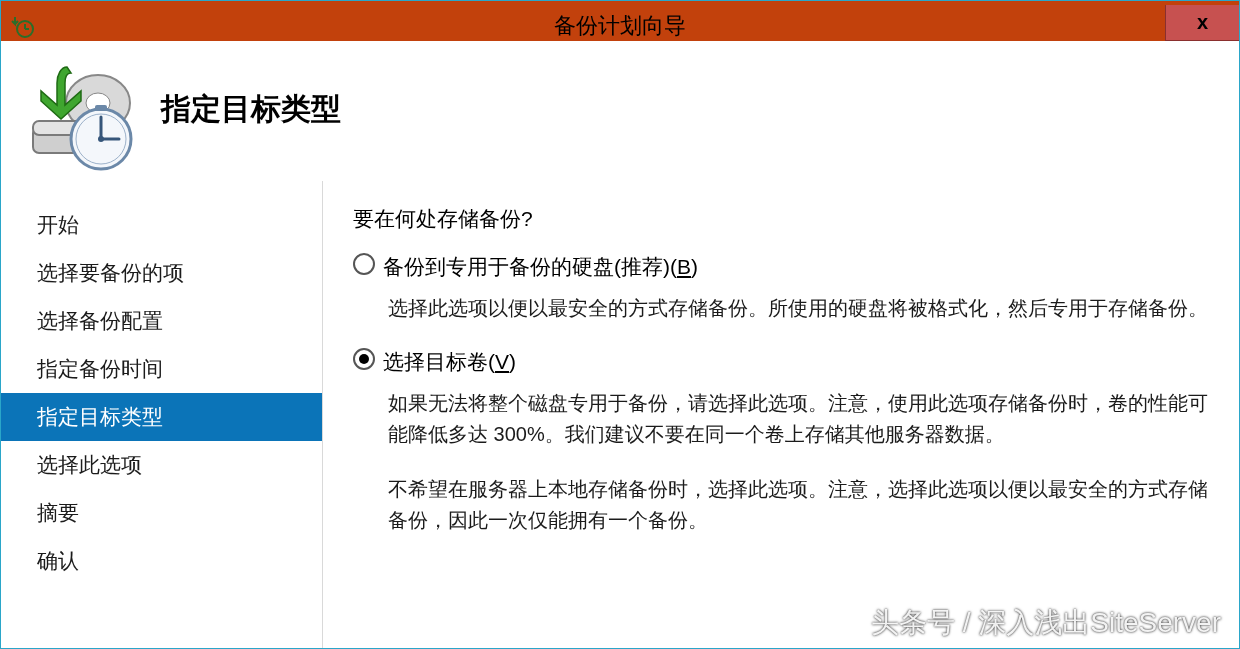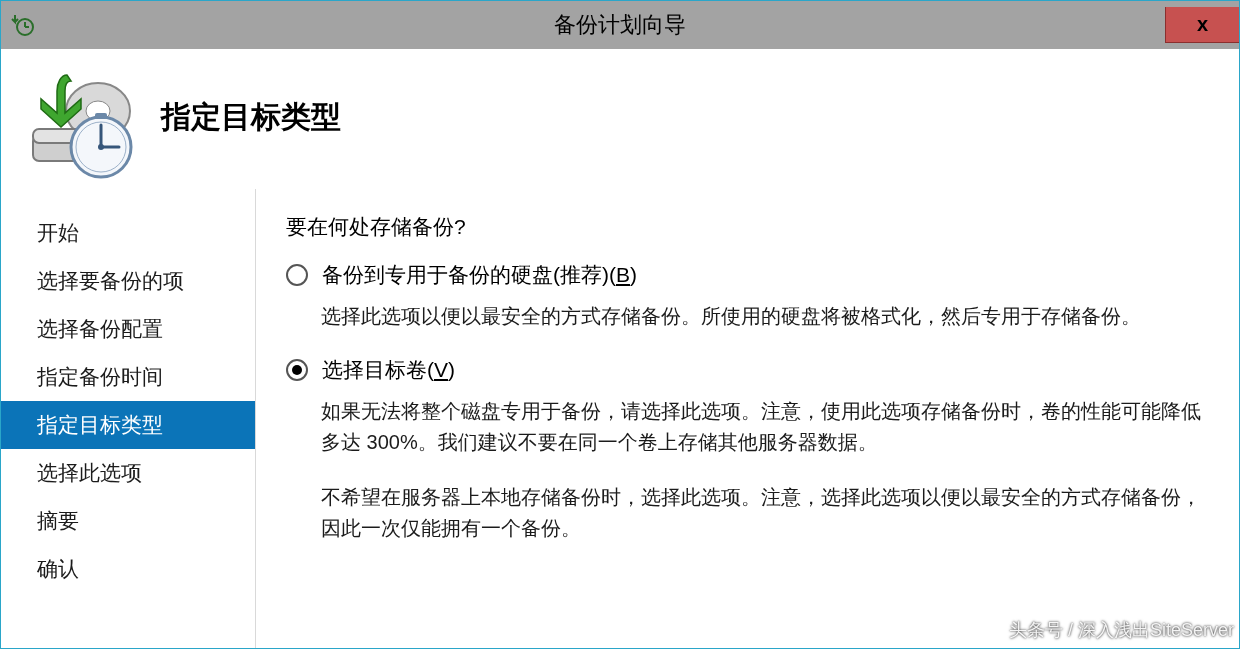--- a/index.html
+++ b/index.html
@@ -1,43 +1,43 @@
 <!DOCTYPE html>
 <html><head>
 <meta charset="utf-8">
 <style>
   * { box-sizing: border-box; margin: 0; padding: 0; }
   html, body { width: 1240px; height: 649px; font-family: "Microsoft YaHei", "SimSun", sans-serif; background: #fff; overflow: hidden; }
   .window { width: 1240px; height: 649px; display: flex; flex-direction: column; border: 1px solid #2aa6c9; }
   
-  .titlebar { height: 48px; background: #a3a3a3; display: flex; align-items: center; position: relative; }
+  .titlebar { height: 40px; background: #c2410c; display: flex; align-items: flex-end; position: relative; }
   .titlebar-icon { width: 28px; height: 28px; margin-left: 8px; display: flex; align-items: center; justify-content: center; }
   .titlebar-title { position: absolute; left: 0; right: 0; text-align: center; font-size: 22px; color: #000; pointer-events: none; }
   .close-btn { margin-left: auto; width: 74px; height: 36px; background: #c75150; display: flex; align-items: center; justify-content: center; cursor: pointer; border-left: 1px solid #8a2f2e; border-bottom: 1px solid #8a2f2e; }
   .close-btn span { color: #000; font-size: 20px; font-weight: bold; font-family: Arial, sans-serif; }
   
   .header { height: 140px; padding: 20px 30px 0 22px; display: flex; align-items: flex-start; border-bottom: 1px solid #fff; }
   .header-icon { width: 120px; height: 110px; position: relative; flex-shrink: 0; }
   .page-title { font-size: 30px; font-weight: bold; color: #000; margin-left: 18px; margin-top: 28px; }
   
   .body { flex: 1; display: flex; overflow: hidden; }
-  .sidebar { width: 255px; border-right: 1px solid #d9d9d9; padding-top: 20px; }
+  .sidebar { width: 322px; border-right: 1px solid #d9d9d9; padding-top: 20px; }
   .sidebar-item { padding: 10px 0 10px 36px; font-size: 21px; color: #1b1b1b; cursor: pointer; }
   .sidebar-item.active { background: #0b74b8; color: #fff; }
   .main { flex: 1; padding: 24px 30px 0 30px; overflow: hidden; }
   .question { font-size: 21px; margin-bottom: 20px; }
   .option { margin-bottom: 24px; }
-  .option-row { display: flex; align-items: center; gap: 14px; cursor: pointer; }
+  .option-row { display: flex; gap: 8px; cursor: pointer; }
   .radio { width: 22px; height: 22px; border: 2px solid #555; border-radius: 50%; display: inline-flex; align-items: center; justify-content: center; flex-shrink: 0; background: #fff; }
   .radio.checked::after { content: ""; width: 10px; height: 10px; background: #000; border-radius: 50%; display: block; }
   .option-label { font-size: 21px; }
   .option-label .accel { text-decoration: underline; }
   .option-desc { font-size: 20px; color: #1b1b1b; margin-left: 35px; margin-top: 12px; line-height: 1.55; }
   
-  .watermark { position: absolute; right: 5px; bottom: 6px; font-size: 18px; color: rgba(255,255,255,0.92); font-weight: 500; text-shadow: 0 0 3px rgba(0,0,0,0.6), 0 0 2px rgba(0,0,0,0.6); pointer-events: none; }
+  .watermark { position: absolute; right: 18px; bottom: 6px; font-size: 28px; color: rgba(255,255,255,0.92); font-weight: 500; text-shadow: 0 0 3px rgba(0,0,0,0.6), 0 0 2px rgba(0,0,0,0.6); pointer-events: none; }
   .window { position: relative; }
 </style>
 </head>
 <body>
 
 <div class="window">
 
   <div class="titlebar">
     <div class="titlebar-icon">
       <svg width="24" height="24" viewBox="0 0 24 24">

